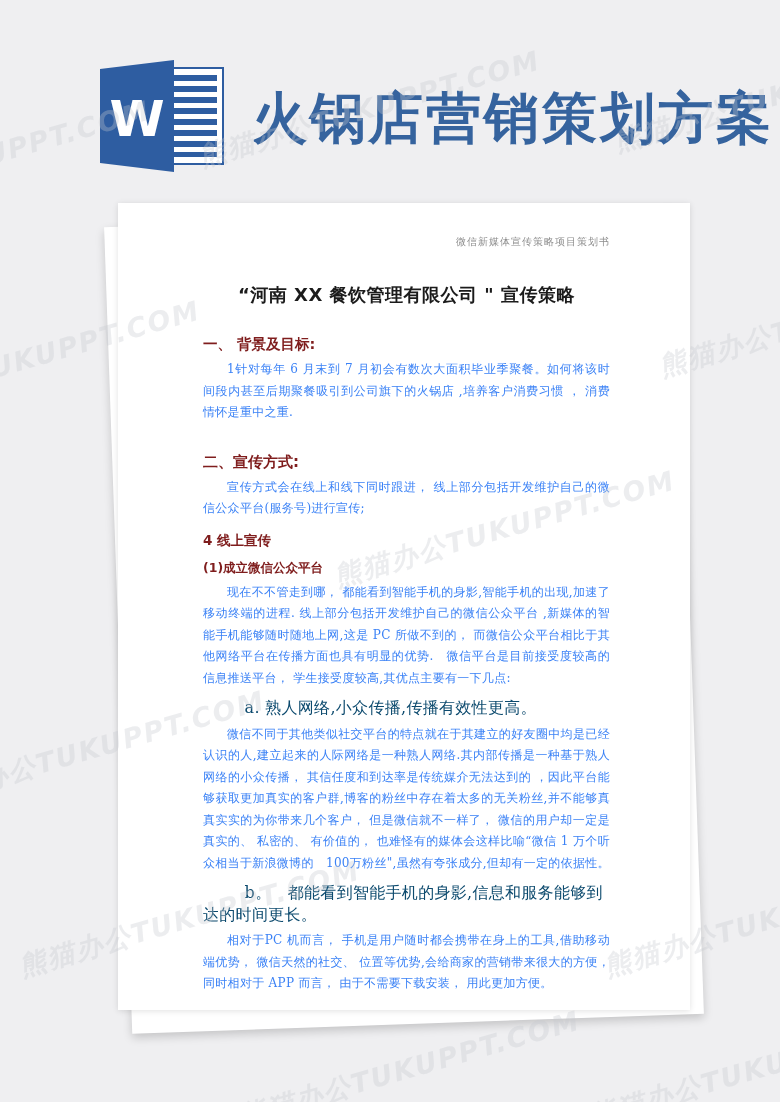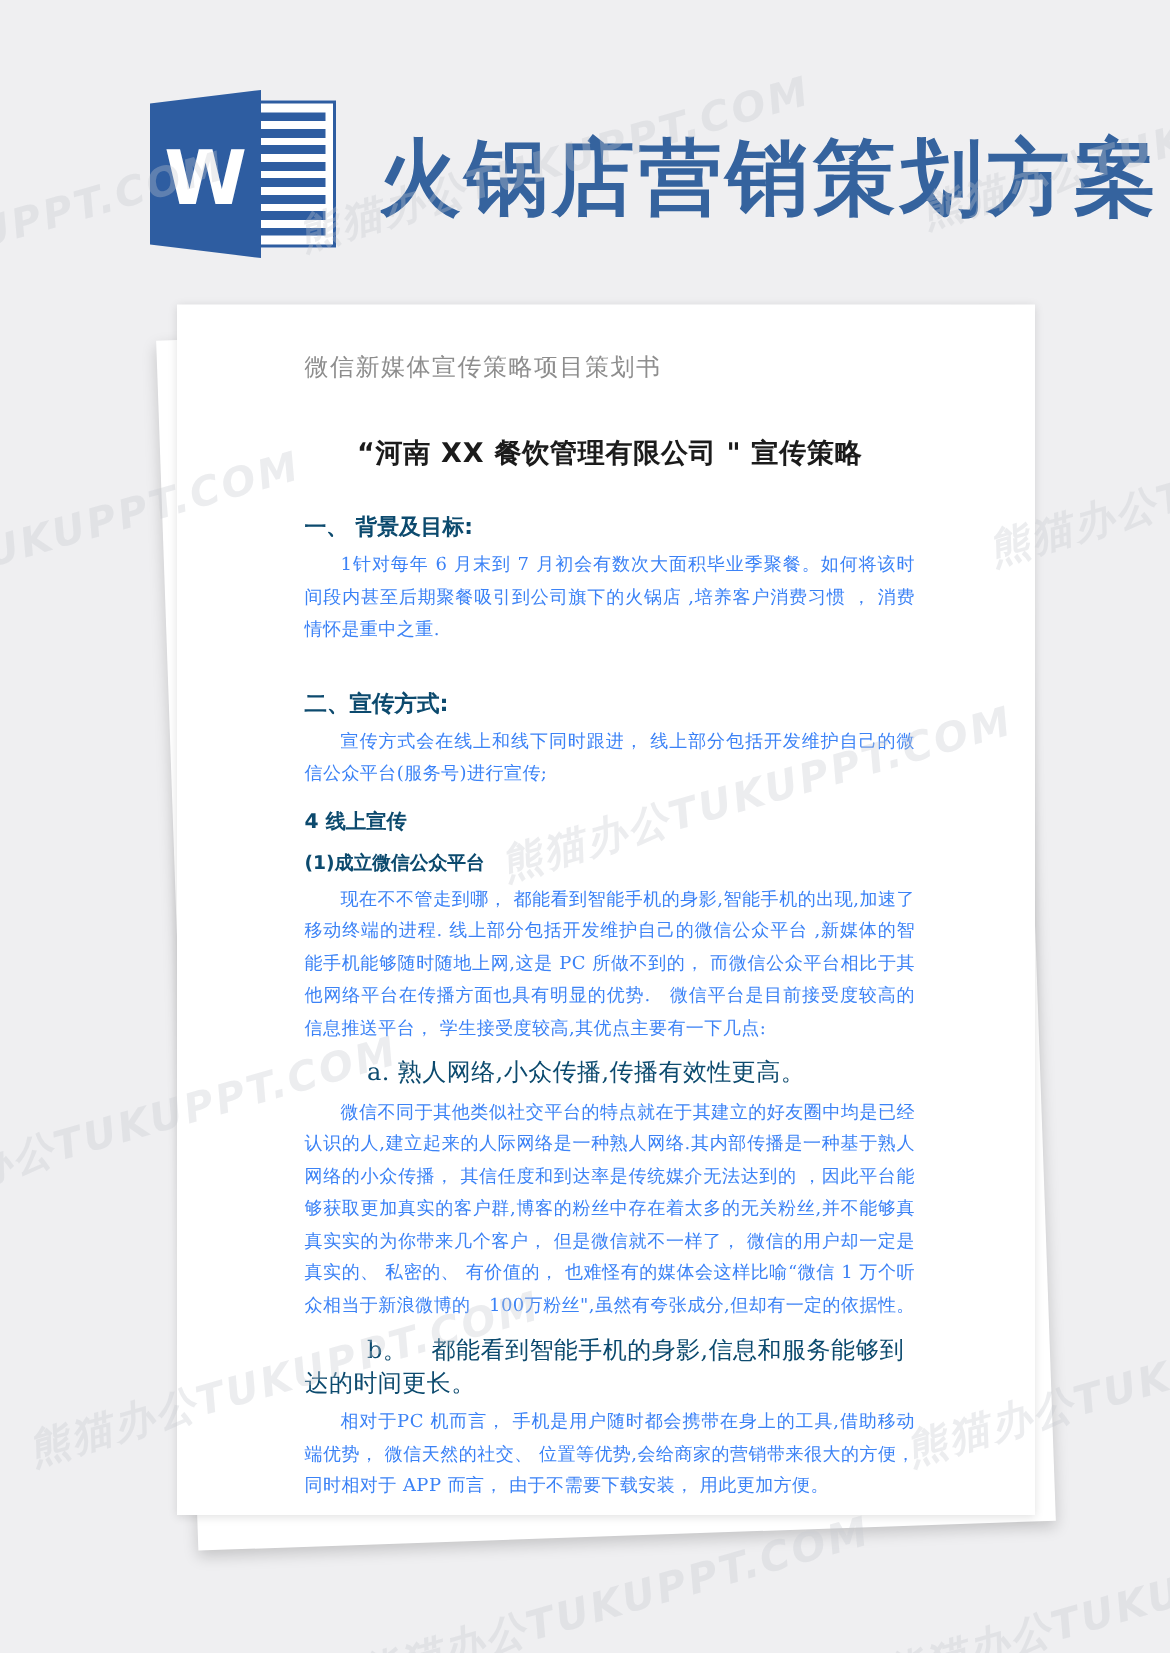--- a/index.html
+++ b/index.html
@@ -84,38 +84,38 @@
     z-index: 1;
   }
   .sheet-main {
     z-index: 2;
     box-shadow: 0 1px 6px rgba(0,0,0,0.12);
     padding: 32px 80px 0 85px;
   }
 
   
   .doc-header {
-    text-align: left;
-    font-size: 16px;
+    text-align: right;
+    font-size: 10px;
     letter-spacing: 1px;
     color: #8d8d8d;
   }
   .doc-title {
     margin-top: 34px;
     text-align: center;
     font-family: "DejaVu Sans", "Liberation Sans", sans-serif;
     font-weight: bold;
     font-size: 18px;
     color: #1b1b1b;
     letter-spacing: 0.5px;
   }
   .h-lv1 {
     font-family: "DejaVu Sans", "Liberation Sans", sans-serif;
     font-weight: bold;
-    color: #0c4a6e;
+    color: #7f1d1d;
   }
   .h-bg   { margin-top: 28px; font-size: 14.5px; }
   .h-xc   { margin-top: 29px; font-size: 15px; }
   .h-online { margin-top: 12px; font-size: 13.5px; }
   .h-wechat { margin-top: 10px; font-size: 12.5px; }
   .para {
     margin-top: 5px;
     font-size: 12px;
     line-height: 21.5px;
     color: #3b82f6;

